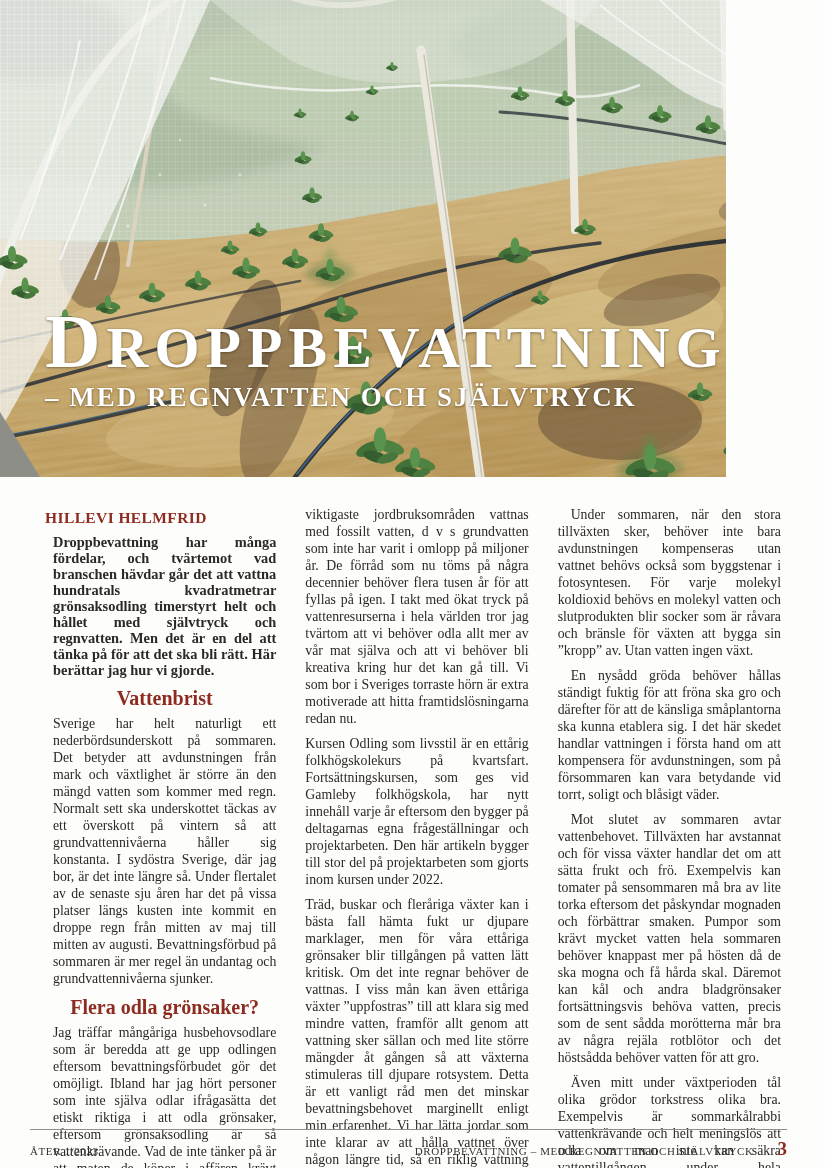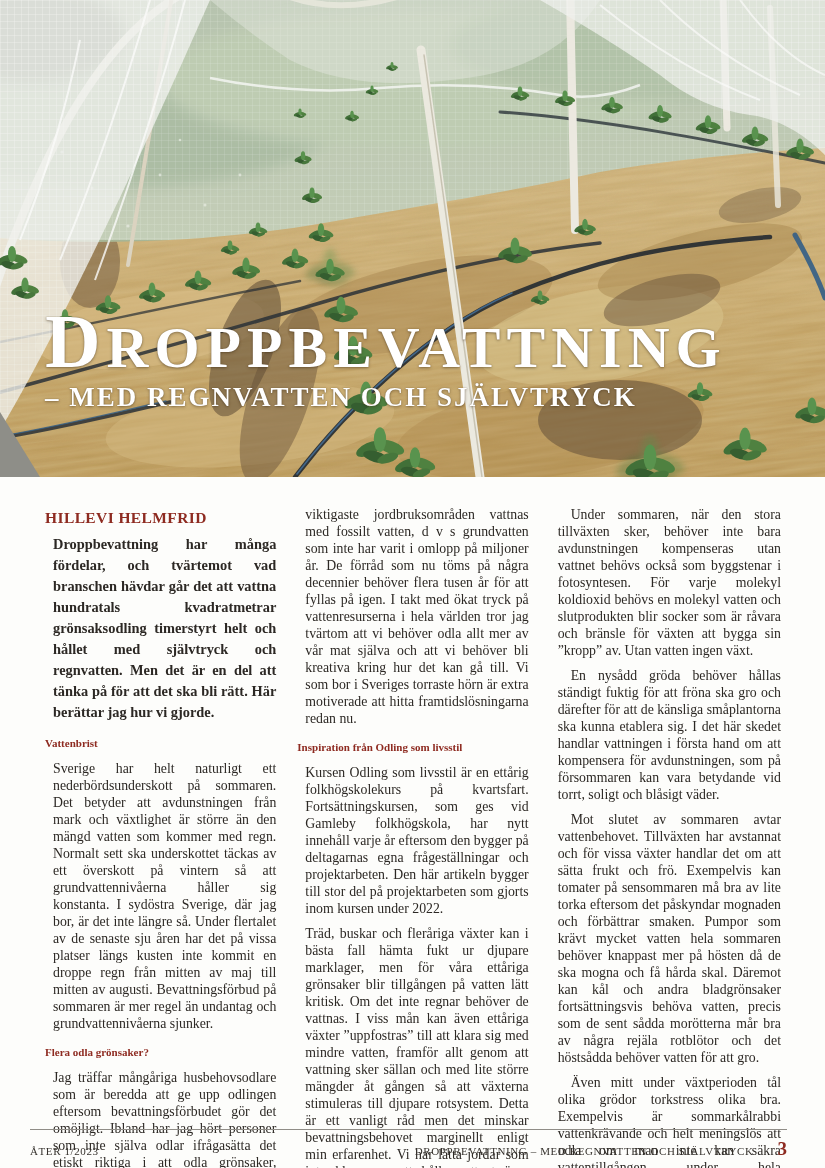--- a/index.html
+++ b/index.html
@@ -4,21 +4,21 @@
 <style>
   html,body{margin:0;padding:0;}
   body{
     width:825px;height:1168px;
     font-family:"Liberation Serif", serif;
     background:#ffffff;color:#2c2824;
   }
   .page{position:relative;width:825px;height:1168px;background:#fdfdfb;overflow:hidden;}
 
   
-  .hero{position:relative;width:825px;height:477px;overflow:hidden;font-family:Liberation Serif, serif;}
+  .hero{position:relative;width:726px;height:477px;overflow:hidden;font-family:Liberation Serif, serif;}
   .hero svg{display:block;}
   .hero-titles{position:absolute;left:45px;top:303px;}
   .hero-title{
     font-weight:bold;color:#fff;font-size:58px;line-height:1;
     letter-spacing:6px;white-space:nowrap;
     text-shadow:0 1px 3px rgba(50,35,15,.45), 0 0 1px rgba(70,50,25,.6);
   }
   .hero-title .cap{font-size:77px;}
   .hero-subtitle{
     margin-top:4px;font-weight:bold;color:#fff;font-size:27px;line-height:1;
@@ -26,24 +26,24 @@
     text-shadow:0 1px 3px rgba(50,35,15,.45), 0 0 1px rgba(70,50,25,.6);
   }
 
   
   .content{display:flex;gap:13px;padding:21px 36px 0 45px;}
   .col{width:240px;font-size:13.8px;line-height:17px;text-align:justify;hyphens:auto;}
   .byline{
     color:#8e2b21;font-weight:bold;font-size:15.5px;letter-spacing:.4px;
     margin:11px 0 4px;text-align:left;
   }
-  .intro{font-weight:bold;font-size:14.4px;line-height:21px;margin:0 0 14px;}
+  .intro{font-weight:bold;font-size:14.4px;line-height:16px;margin:0 0 14px;}
   .sec{
-    color:#8e2b21;font-size:11px;font-weight:bold;
-    margin:11px 0 3px;text-align:left;line-height:18px;
+    color:#8e2b21;font-size:20px;font-weight:bold;
+    margin:11px 0 3px;text-align:center;line-height:18px;
   }
   .col p{margin:8px;}
   .col p.indent{text-indent:13px;}
 
   
   .footer{
     position:absolute;left:30px;right:38px;top:1129px;
     border-top:1px solid #908d87;padding-top:8px;
     display:flex;align-items:baseline;
     font-size:11px;letter-spacing:.6px;color:#35312c;
@@ -237,21 +237,20 @@
       <div class="byline">HILLEVI HELMFRID</div>
       <p class="intro">Droppbevattning har många fördelar, och tvärtemot vad branschen hävdar går det att vattna hundratals kvadratmetrar grönsaksodling timerstyrt helt och hållet med självtryck och regnvatten. Men det är en del att tänka på för att det ska bli rätt. Här berättar jag hur vi gjorde.</p>
       <h3 class="sec">Vattenbrist</h3>
       <p>Sverige har helt naturligt ett nederbördsunderskott på sommaren. Det betyder att avdunstningen från mark och växtlighet är större än den mängd vatten som kommer med regn. Normalt sett ska underskottet täckas av ett överskott på vintern så att grundvattennivåerna håller sig konstanta. I sydöstra Sverige, där jag bor, är det inte längre så. Under flertalet av de senaste sju åren har det på vissa platser längs kusten inte kommit en droppe regn från mitten av maj till mitten av augusti. Bevattningsförbud på sommaren är mer regel än undantag och grundvattennivåerna sjunker.</p>
       <h3 class="sec">Flera odla grönsaker?</h3>
       <p>Jag träffar mångåriga husbehovsodlare som är beredda att ge upp odlingen eftersom bevattningsförbudet gör det omöjligt. Ibland har jag hört personer som inte själva odlar ifrågasätta det etiskt riktiga i att odla grönsaker, eftersom grönsaksodling är så vattenkrävande. Vad de inte tänker på är att maten de köper i affären krävt enorma mängder vatten (förutom fossila bränslen) och att odlingen ofta sker i länder där vattensituationen är ännu mer kritisk än hos oss. Flera av världens</p>
     </div>
 
     <div class="col">
       <p>viktigaste jordbruksområden vattnas med fossilt vatten, d v s grundvatten som inte har varit i omlopp på miljoner år. De förråd som nu töms på några decennier behöver flera tusen år för att fyllas på igen. I takt med ökat tryck på vattenresurserna i hela världen tror jag tvärtom att vi behöver odla allt mer av vår mat själva och att vi behöver bli kreativa kring hur det kan gå till. Vi som bor i Sveriges torraste hörn är extra motiverade att hitta framtidslösningarna redan nu.</p>
-      <h3 class="sec">Inspiration från Odling som livsstil</h3>
       <p>Kursen Odling som livsstil är en ettårig folkhögskolekurs på kvartsfart. Fortsättningskursen, som ges vid Gamleby folkhögskola, har nytt innehåll varje år eftersom den bygger på deltagarnas egna frågeställningar och projektarbeten. Den här artikeln bygger till stor del på projektarbeten som gjorts inom kursen under 2022.</p>
       <p>Träd, buskar och fleråriga växter kan i bästa fall hämta fukt ur djupare marklager, men för våra ettåriga grönsaker blir tillgången på vatten lätt kritisk. Om det inte regnar behöver de vattnas. I viss mån kan även ettåriga växter ”uppfostras” till att klara sig med mindre vatten, framför allt genom att vattning sker sällan och med lite större mängder åt gången så att växterna stimuleras till djupare rotsystem. Detta är ett vanligt råd men det minskar bevattningsbehovet marginellt enligt min erfarenhet. Vi har lätta jordar som inte klarar av att hålla vattnet över någon längre tid, så en riklig vattning blir lätt till förlust.</p>
     </div>
 
     <div class="col">
       <p class="indent">Under sommaren, när den stora tillväxten sker, behöver inte bara avdunstningen kompenseras utan vattnet behövs också som byggstenar i fotosyntesen. För varje molekyl koldioxid behövs en molekyl vatten och slutprodukten blir socker som är råvara och bränsle för växten att bygga sin ”kropp” av. Utan vatten ingen växt.</p>
       <p class="indent">En nysådd gröda behöver hållas ständigt fuktig för att fröna ska gro och därefter för att de känsliga småplantorna ska kunna etablera sig. I det här skedet handlar vattningen i första hand om att kompensera för avdunstningen, som på försommaren kan vara betydande vid torrt, soligt och blåsigt väder.</p>
       <p class="indent">Mot slutet av sommaren avtar vattenbehovet. Tillväxten har avstannat och för vissa växter handlar det om att sätta frukt och frö. Exempelvis kan tomater på sensommaren må bra av lite torka eftersom det påskyndar mognaden och förbättrar smaken. Pumpor som krävt mycket vatten hela sommaren behöver knappast mer på hösten då de ska mogna och få hårda skal. Däremot kan kål och andra bladgrönsaker fortsättningsvis behöva vatten, precis som de sent sådda morötterna mår bra av några rejäla rotblötor och det höstsådda behöver vatten för att gro.</p>
       <p class="indent">Även mitt under växtperioden tål olika grödor torkstress olika bra. Exempelvis är sommarkålrabbi vattenkrävande och helt meningslös att odla om man inte kan säkra vattentillgången under hela tillväxtperioden, medan bönor, potatis och rotfrukter kan ge åtminstone en reducerad skörd även vid vattenbrist.</p>
     </div>

